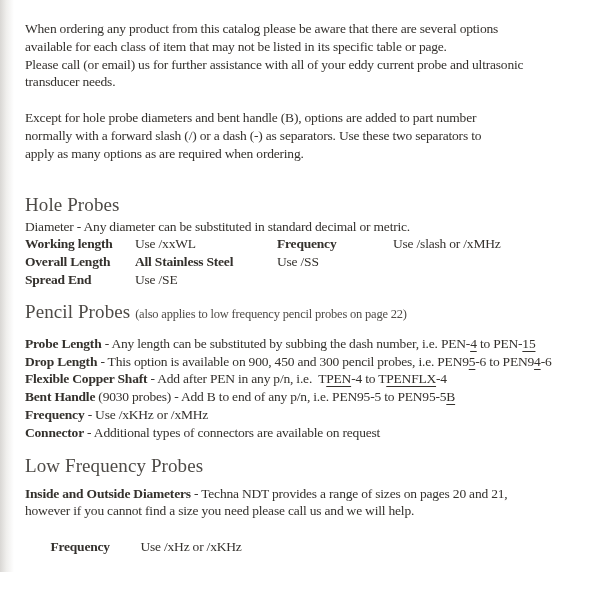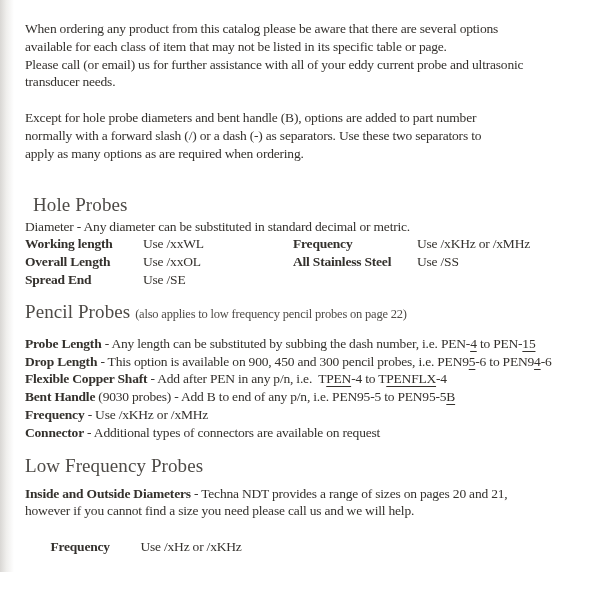--- a/index.html
+++ b/index.html
@@ -37,38 +37,37 @@
   .para.indent { margin-top: 18px; }
   h2 {
     margin: 0;
     font-size: 19px;
     font-weight: normal;
     color: var(--heading);
     line-height: 22px;
     letter-spacing: 0.1px;
     white-space: pre;
   }
-  h2.hole { margin-top: 31px; margin-left: 8px; }
+  h2.hole { margin-top: 31px; }
   h2.pencil { margin-top: 12px; }
   h2.lf { margin-top: 13px; }
   .heading-note {
     font-size: 12.5px;
     color: var(--heading);
     letter-spacing: -0.2px;
   }
   .after-heading { margin-top: 2px; }
   .pencil-lines { margin-top: 10px; }
   .lf-lines { margin-top: 8px; }
   .bold, b { font-weight: bold; }
   .trow {
     display: grid;
     grid-template-columns: 110px 142px 116px auto;
     line-height: 17.8px;
     white-space: pre;
-    gap: 8px;
   }
   .lfrow { line-height: 17.8px; white-space: pre; }
   .lflabel { display: inline-block; min-width: 90px; font-weight: bold; }
   .line span[data-u] {
     text-decoration: underline;
     text-underline-offset: 2.5px;
     text-decoration-thickness: 1px;
   }
 </style>
 </head>
@@ -93,25 +92,24 @@
 
     <h2 class="hole">Hole Probes</h2>
 
     <div class="after-heading">
       <div class="line"><span style="font-weight: normal; margin-top: 44px;">Diameter</span><span> - Any diameter can be substituted in standard decimal or metric.</span></div>
       <div>
         <div class="trow">
           <span class="bold">Working length</span>
           <span>Use /xxWL</span>
           <span class="bold">Frequency</span>
-          <span>Use /xKHz or /xMHz</span>
+          <span>Use /slash or /xMHz</span>
         </div>
         <div class="trow">
           <span class="bold">Overall Length</span>
-          <span>Use /xxOL</span>
           <span class="bold">All Stainless Steel</span>
           <span>Use /SS</span>
         </div>
         <div class="trow">
           <span class="bold">Spread End</span>
           <span>Use /SE</span>
           <span class="bold"></span>
           <span></span>
         </div>
       </div>

